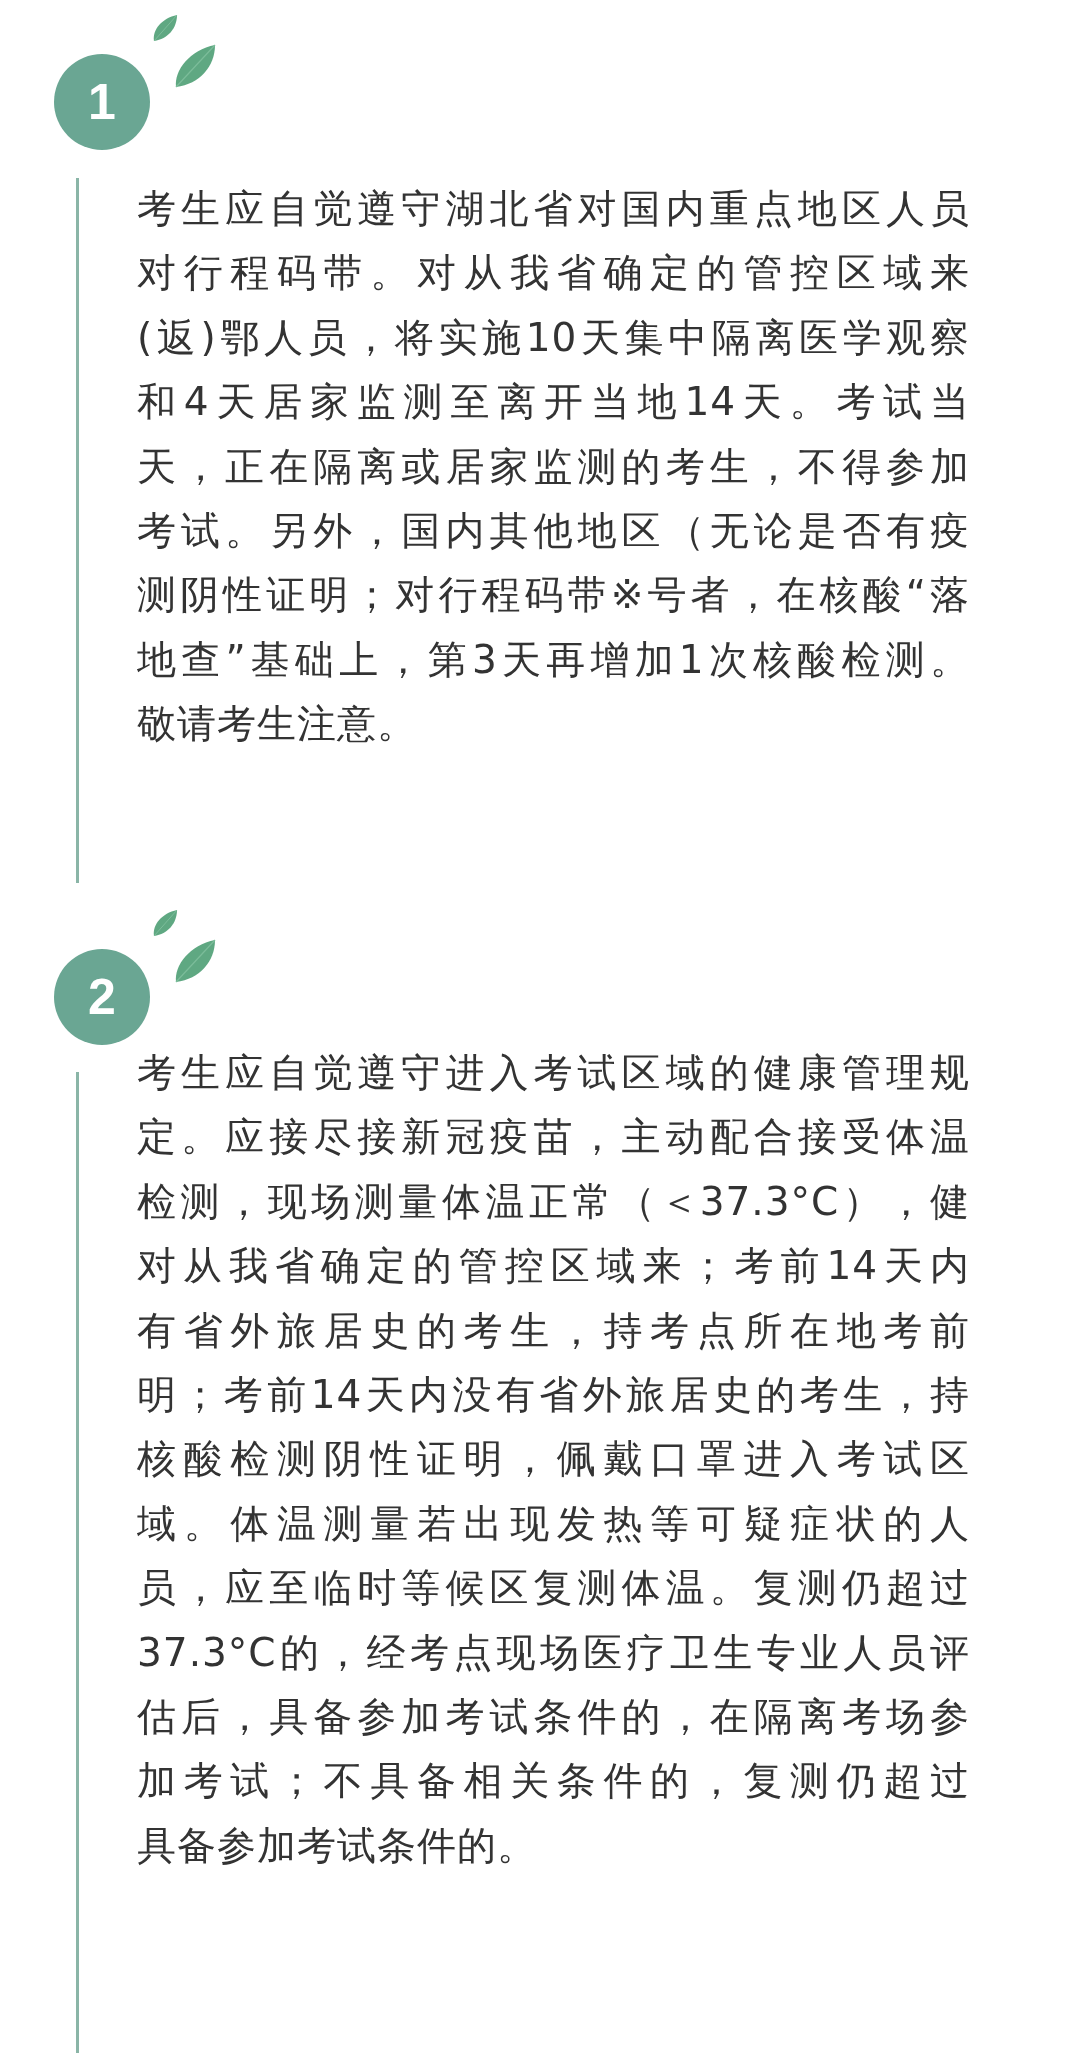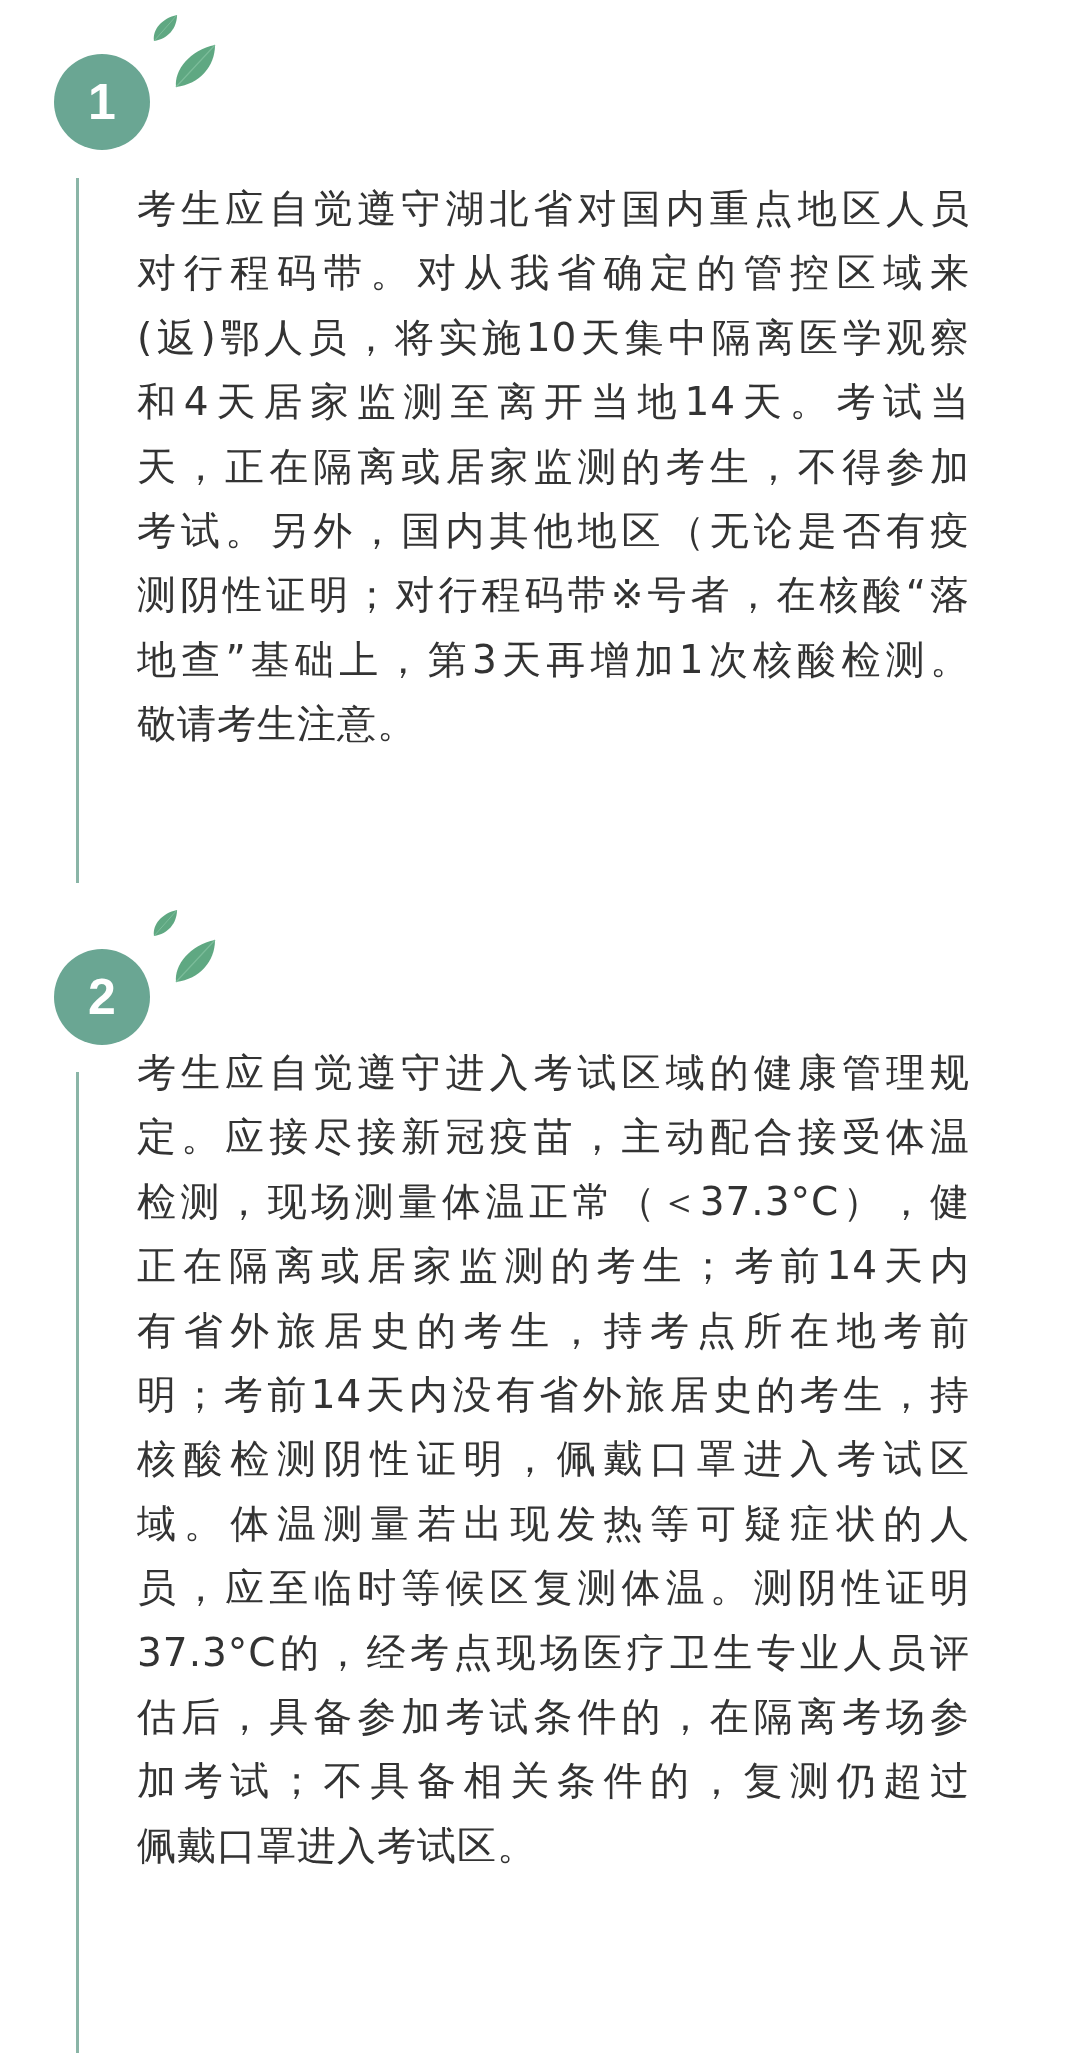--- a/index.html
+++ b/index.html
@@ -51,24 +51,24 @@
   <svg class="leaf" style="left:172px;top:937px;" width="46" height="48" viewBox="0 0 46 48">
     <path d="M4 45 C 2 28, 18 8, 43 3 C 43 24, 28 42, 4 45 Z" fill="#5fa882"></path>
     <path d="M4 45 L 43 3" stroke="#7cbd9a" stroke-width="1.2" fill="none"></path>
   </svg>
   <div class="badge" style="top:949px;">2</div>
   <div class="vline" style="top:1072px;height:981px;"></div>
   <div class="text" style="top:1041px;">
     <div class="ln">考生应自觉遵守进入考试区域的健康管理规</div>
     <div class="ln">定。应接尽接新冠疫苗，主动配合接受体温</div>
     <div class="ln">检测，现场测量体温正常（＜37.3°C），健</div>
-    <div class="ln">正在隔离或居家监测的考生；考前14天内</div>
+    <div class="ln">对从我省确定的管控区域来；考前14天内</div>
     <div class="ln">有省外旅居史的考生，持考点所在地考前</div>
     <div class="ln">明；考前14天内没有省外旅居史的考生，持</div>
     <div class="ln">核酸检测阴性证明，佩戴口罩进入考试区</div>
     <div class="ln">域。体温测量若出现发热等可疑症状的人</div>
-    <div class="ln">员，应至临时等候区复测体温。测阴性证明</div>
+    <div class="ln">员，应至临时等候区复测体温。复测仍超过</div>
     <div class="ln">37.3°C的，经考点现场医疗卫生专业人员评</div>
     <div class="ln">估后，具备参加考试条件的，在隔离考场参</div>
     <div class="ln">加考试；不具备相关条件的，复测仍超过</div>
-    <div class="ln last">佩戴口罩进入考试区。</div>
+    <div class="ln last">具备参加考试条件的。</div>
   </div>
 </div>
 
 </body></html>

